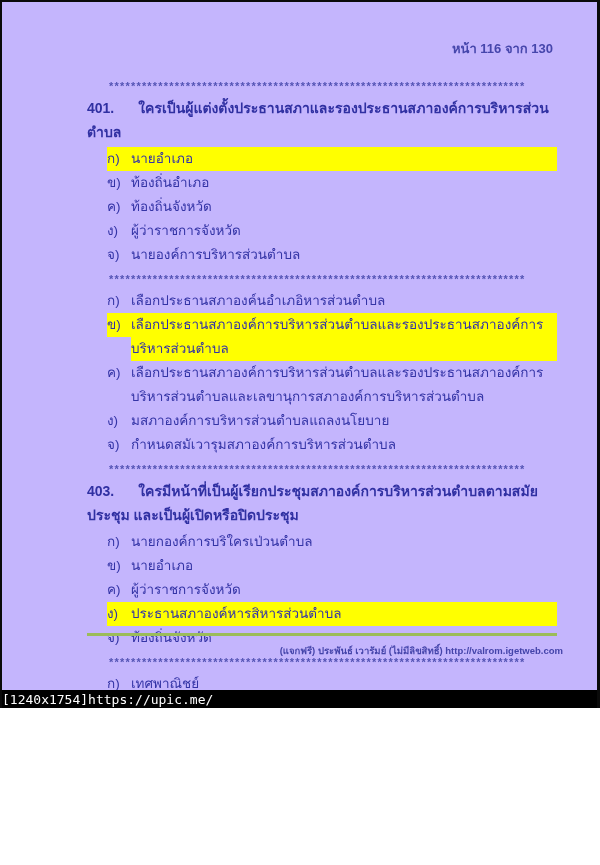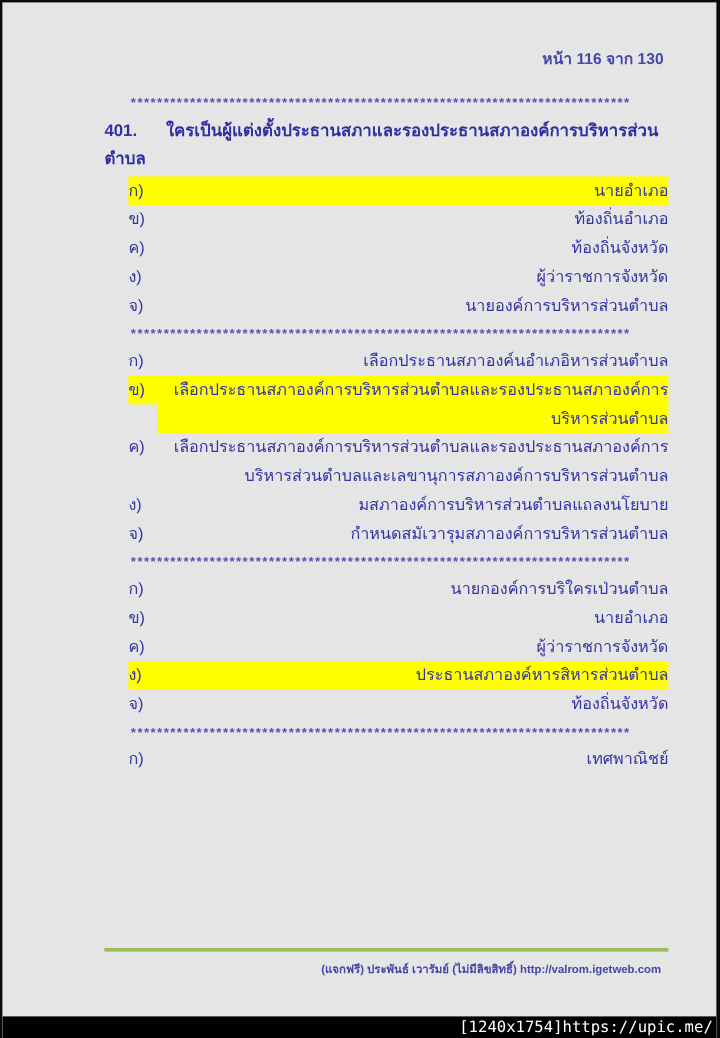--- a/index.html
+++ b/index.html
@@ -1,20 +1,20 @@
 <!DOCTYPE html>
 <html lang="th"><head>
 <meta charset="utf-8">
 <style>
   html,body{margin:0;padding:0;background:#ffffff;}
   .page{
     position:relative;
-    width:600px;height:865px;
+    width:600px;height:708px;
     box-sizing:border-box;
-    background:#e5e5e5;
+    background:#c4b5fd;
     border-top:2px solid #0a0a0a;
     border-left:2px solid #0a0a0a;
     border-right:3px solid #0a0a0a;
     overflow:hidden;
     font-family:"Liberation Sans","DejaVu Sans",sans-serif;
     color:#3232a5;
   }
   .page-num{
     position:absolute;top:36px;right:44px;
     font-size:13px;font-weight:700;color:#4646ac;
@@ -37,35 +37,35 @@
   }
   .q-num{margin-right:24px;}
   .choices{margin:1px 0 2px 0;}
   .choice{
     display:flex;align-items:flex-start;
     padding-left:20px;
     font-size:13.5px;font-weight:500;line-height:24px;
     color:#3434a6;
   }
   .c-label{flex:0 0 24px;}
-  .c-text{flex:1 1 auto;text-align:right;}
+  .c-text{flex:1 1 auto;}
   .choice.hl .c-label,
   .choice.hl .c-text{background:#ffff00;}
   .footer-line{
     position:absolute;left:85px;right:40px;bottom:72px;
     height:3px;background:#9bbc59;
   }
   .footer-credit{
-    position:absolute;right:46px;bottom:50px;
+    position:absolute;right:34px;bottom:50px;
     font-size:9.5px;font-weight:700;color:#4444aa;
   }
   .watermark-bar{
     position:absolute;left:0;right:0;bottom:0;
     height:18px;background:#000000;
-    text-align:right;
+    text-align:left;
   }
   .watermark-text{
     display:inline-block;
     font-family:"DejaVu Sans Mono","Liberation Mono",monospace;
     font-size:13px;line-height:18px;color:#ffffff;
     padding-right:3px;
   }
 </style>
 </head>
 <body>
@@ -129,20 +129,23 @@
         <div class="choice">
           <span class="c-label">จ)</span>
           <span class="c-text">กำหนดสมัเวารุมสภาองค์การบริหารส่วนตำบล</span>
         </div>
       </div>
     </div>
 
     <div class="sep">****************************************************************************</div>
 
     <div class="question">
+      <div class="q-title">
+        <span class="q-num">403.</span><span>ใครมีหน้าที่เป็นผู้เรียกประชุมสภาองค์การบริหารส่วนตำบลตามสมัยประชุม และเป็นผู้เปิดหรือปิดประชุม</span>
+      </div>
       <div class="choices">
         <div class="choice">
           <span class="c-label">ก)</span>
           <span class="c-text">นายกองค์การบริใครเป่วนตำบล</span>
         </div>
         <div class="choice">
           <span class="c-label">ข)</span>
           <span class="c-text">นายอำเภอ</span>
         </div>
         <div class="choice">

